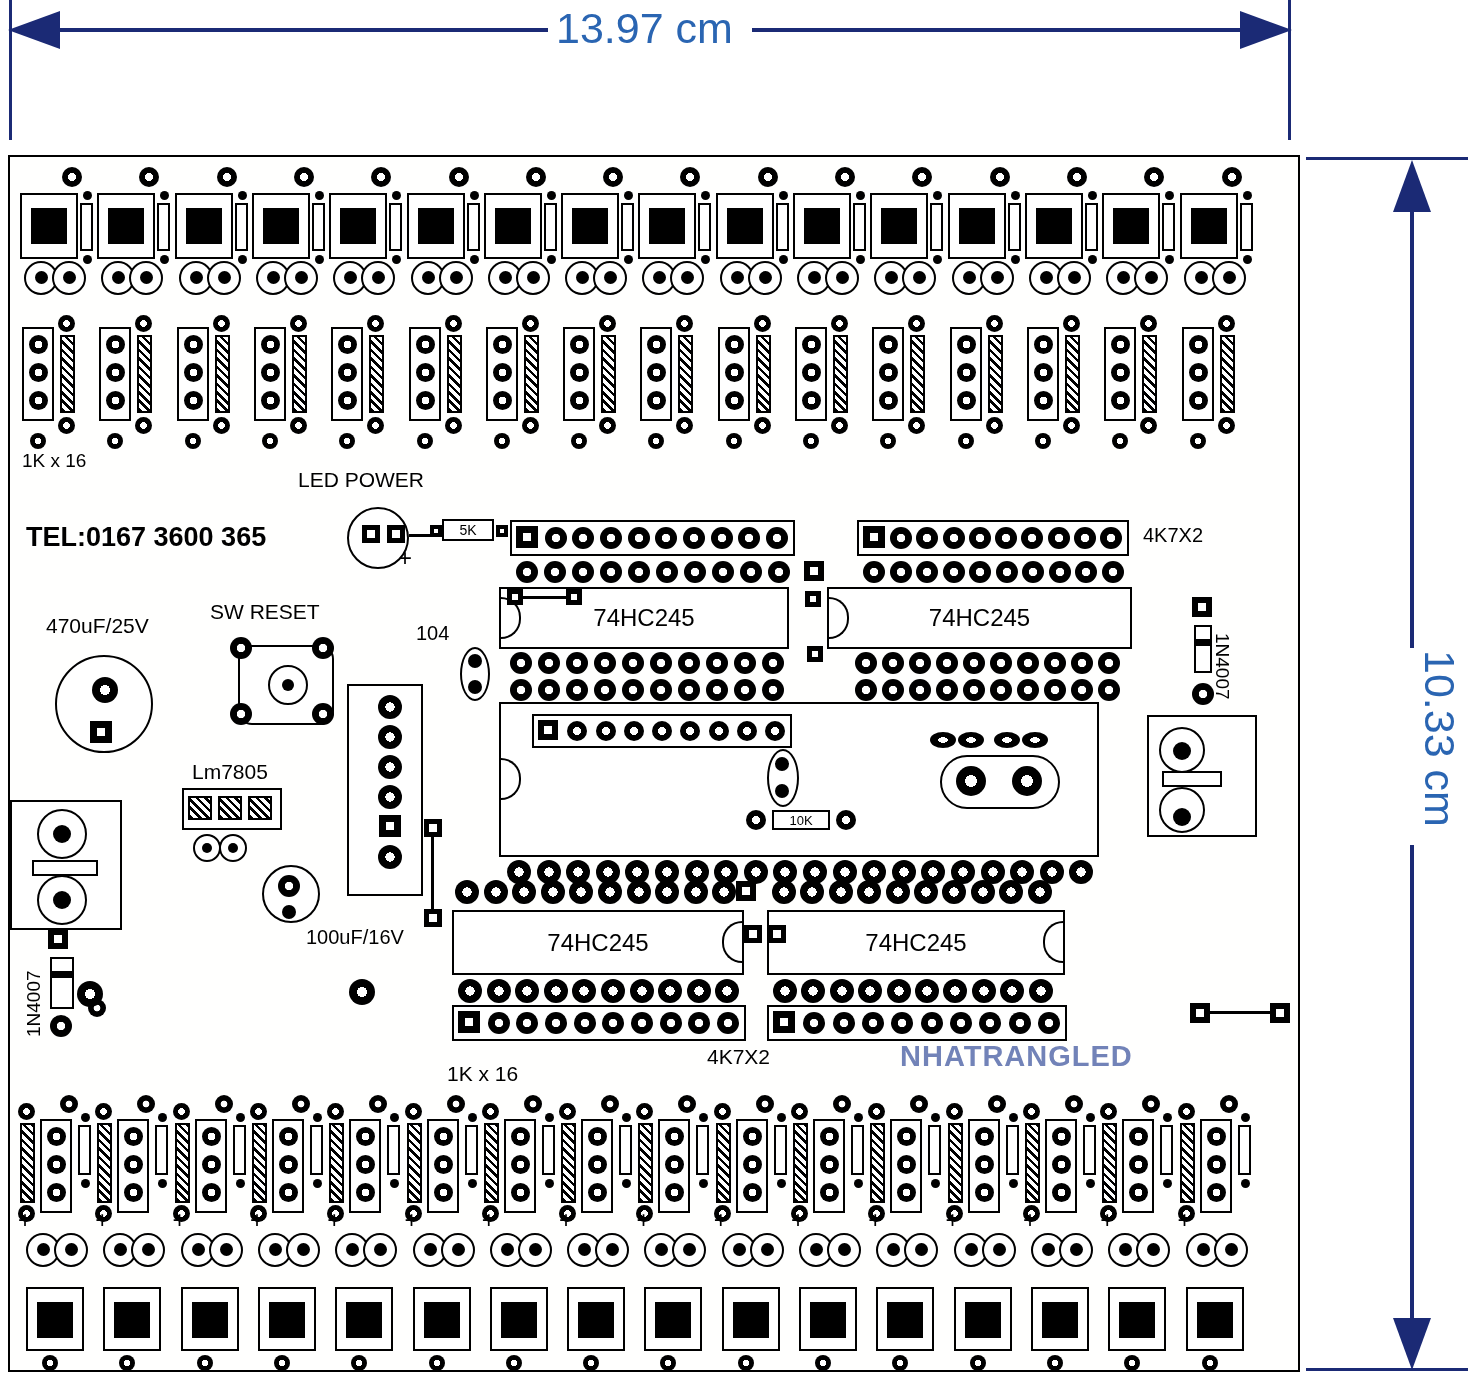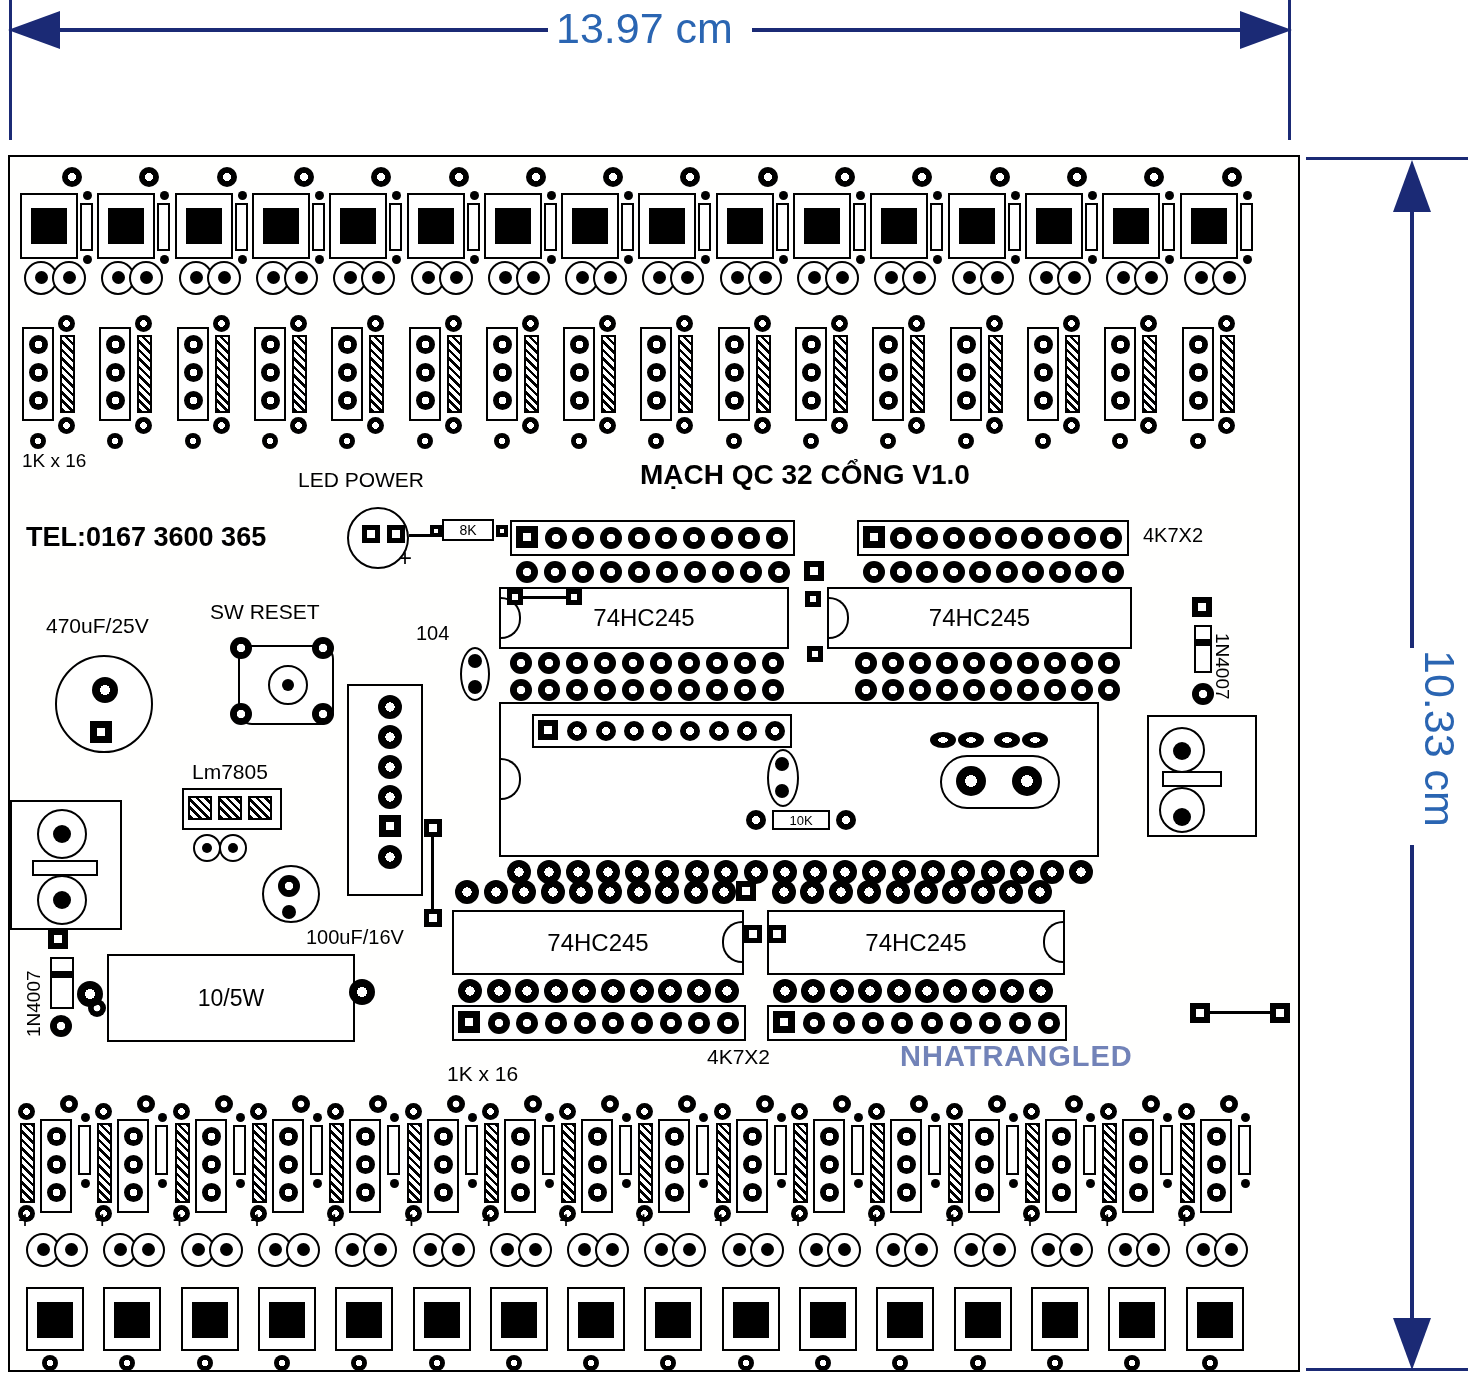--- a/index.html
+++ b/index.html
@@ -61,21 +61,20 @@
   <div class="dline" style="left:1410px;top:208px;width:4px;height:440px"></div>
   <div class="dline" style="left:1410px;top:845px;width:4px;height:476px"></div>
   <span class="dimtext rot90" style="left:1464px;top:650px">10.33 cm</span>
 </div>
 
 <div id="board">
 
   <span class="lbl" style="left:12px;top:294px;font-size:19px">1K x 16</span>
   <span class="lbl" style="left:288px;top:312px;font-size:21px">LED POWER</span>
   <span class="lbl b" style="left:16px;top:366px;font-size:27px">TEL:0167 3600 365</span>
-  <span class="lbl b" style="left:630px;top:303px;font-size:28px">MẠCH QC 32 CỔNG V1.0</span>
   <span class="lbl" style="left:1133px;top:368px;font-size:20px">4K7X2</span>
   <span class="lbl" style="left:36px;top:458px;font-size:21px">470uF/25V</span>
   <span class="lbl" style="left:200px;top:444px;font-size:21px">SW RESET</span>
   <span class="lbl" style="left:406px;top:466px;font-size:20px">104</span>
   <span class="lbl" style="left:598px;top:598px;font-size:21px">10K</span>
   <span class="lbl" style="left:708px;top:613px;font-size:20px">104</span>
   <span class="lbl" style="left:938px;top:658px;font-size:21px">24M</span>
   <span class="lbl rot90" style="left:1222px;top:476px;font-size:19px">1N4007</span>
   <span class="lbl rot90" style="left:1249px;top:596px;font-size:22px">5V</span>
   <span class="lbl rotm90" style="left:14px;top:742px;font-size:22px">12V</span>
@@ -103,25 +102,22 @@
     <span>74HC245</span>
   </div>
   <div class="ic" style="left:757px;top:753px;width:298px;height:65px">
     <div class="notch-r" style="right:0;top:9px"></div>
     <span>74HC245</span>
   </div>
 
   <div class="outline" style="left:489px;top:545px;width:600px;height:155px"></div>
   <div class="notch-l" style="left:491px;top:601px"></div>
 
-  <div class="ic" style="left:97px;top:797px;width:248px;height:88px;font-size:23px">
-    <span>10/5W</span>
-  </div>
   <div class="smallres" style="left:432px;top:362px;width:52px;height:22px;font-size:14px">
-    <span>8K</span>
+    <span>5K</span>
   </div>
   <div class="smallres" style="left:762px;top:653px;width:58px;height:20px;font-size:13px">
     <span>10K</span>
   </div>
 <div class="ring" style="left: 52px; top: 10px; width: 20px; height: 20px;"></div>
     <div class="outline" style="left: 10px; top: 36px; width: 58px; height: 66px;"></div>
     <div class="blacksq" style="left: 21px; top: 51px; width: 36px; height: 36px;"></div>
     <div class="outline" style="left: 70px; top: 46px; width: 13px; height: 48px;"></div>
     <div class="dot" style="left: 73px; top: 34px; width: 9px; height: 9px;"></div>
     <div class="dot" style="left: 73px; top: 98px; width: 9px; height: 9px;"></div>

